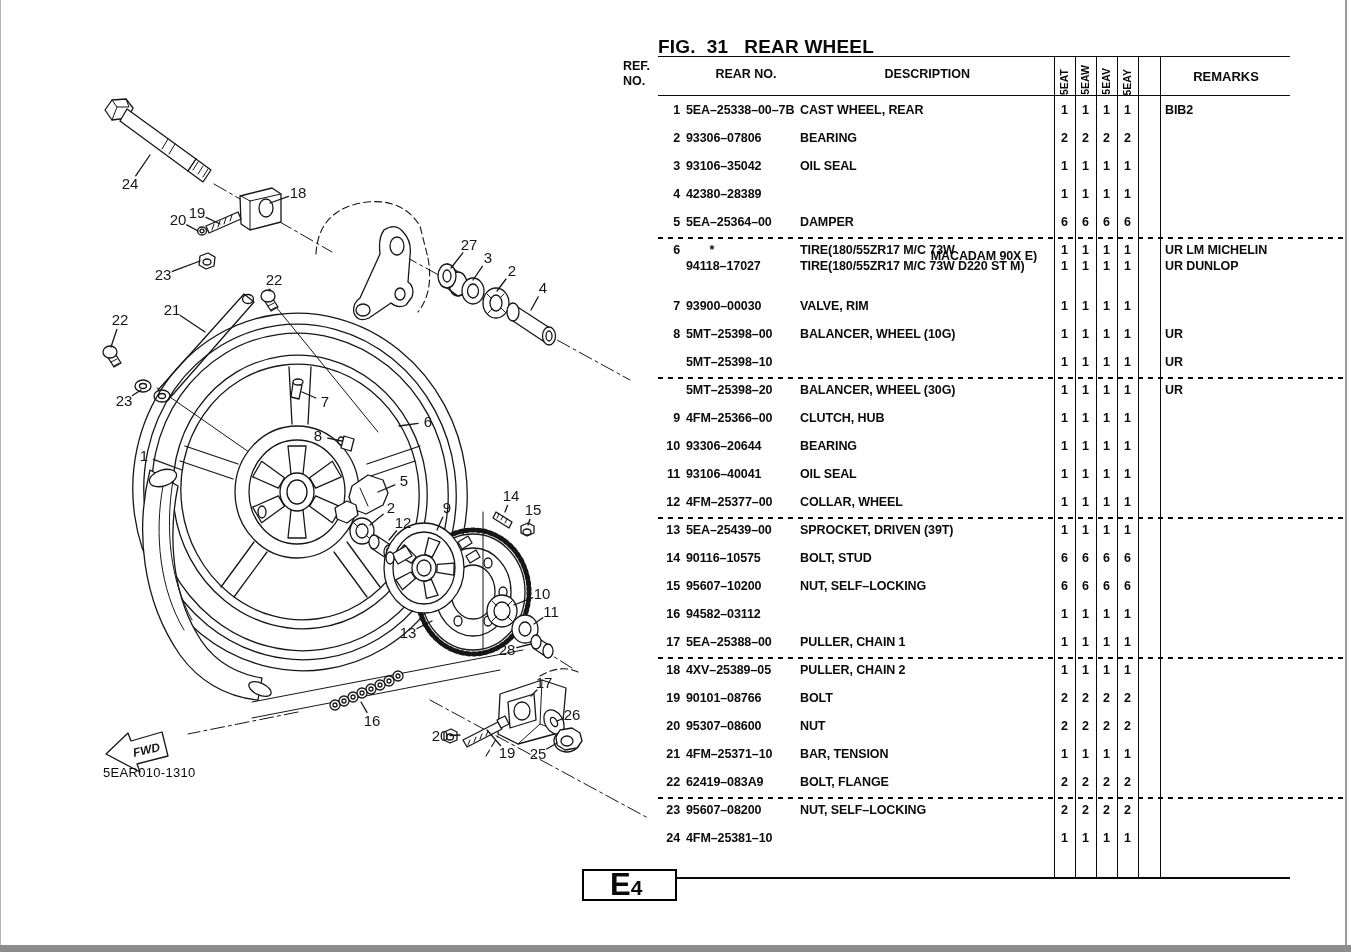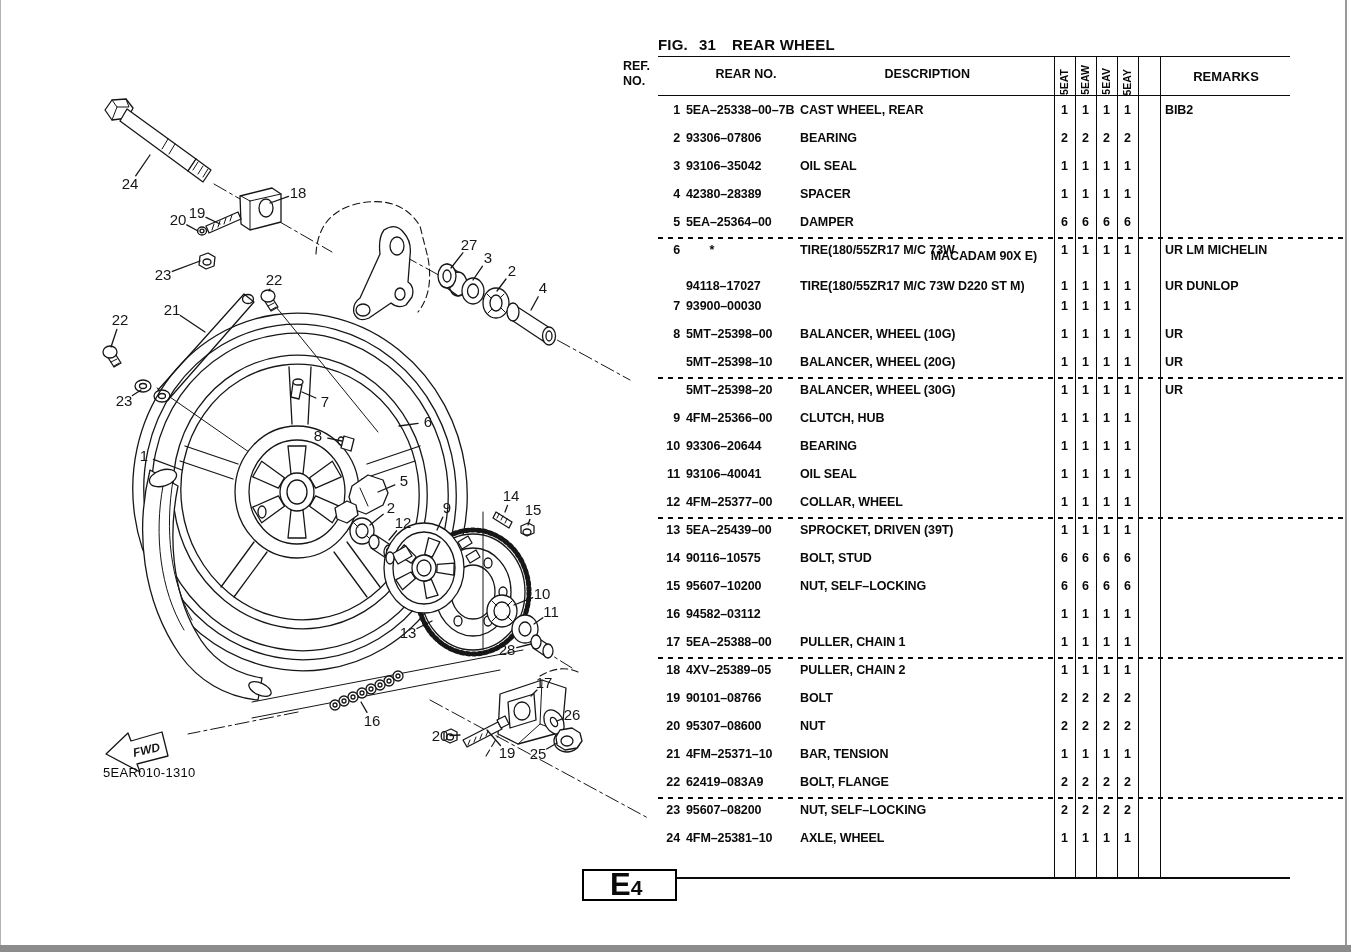--- a/index.html
+++ b/index.html
@@ -6,21 +6,21 @@
   body{width:1351px;height:952px;background:#ffffff;position:relative;overflow:hidden;
        font-family:"Liberation Sans",sans-serif;color:#0a0a0a;}
   .abs{position:absolute}
 
   
   #edge-left{left:0;top:0;width:1px;height:952px;background:#b4b4b4}
   #edge-right{left:1345px;top:0;width:2px;height:952px;background:#9a9a9a}
   #edge-bottom{left:0;top:945px;width:1351px;height:7px;background:#8c8c8c}
 
   
-  #fig-title{left:658px;top:36px;font-size:15px;font-weight:bold;letter-spacing:.2px;white-space:nowrap}
+  #fig-title{left:658px;top:36px;font-size:19px;font-weight:bold;letter-spacing:.2px;white-space:nowrap}
   #fig-title .sp1{margin-right:11px}
   #fig-title .sp2{margin-right:16px}
 
   
   .hline{position:absolute;height:0;border-top:1.6px solid #0a0a0a}
   .vline{position:absolute;width:0;border-left:1.5px solid #0a0a0a;top:57px;height:821px}
   #ln-top{left:658px;top:56px;width:632px}
   #ln-head{left:658px;top:95px;width:632px}
   #ln-bottom{left:677px;top:877px;width:613px;border-top:2px solid #0a0a0a}
 
@@ -436,21 +436,20 @@
       <div class="tc c-desc">OIL SEAL</div>
       <div class="tc c-qty q0">1</div>
       <div class="tc c-qty q1">1</div>
       <div class="tc c-qty q2">1</div>
       <div class="tc c-qty q3">1</div>
       <div class="tc c-rem"></div>
     </div>
     <div class="trow" style="top: 180px;">
       <div class="tc c-ref">4</div>
       <div class="tc c-part">42380–28389</div>
-      <div class="tc c-desc">SPACER</div>
       <div class="tc c-qty q0">1</div>
       <div class="tc c-qty q1">1</div>
       <div class="tc c-qty q2">1</div>
       <div class="tc c-qty q3">1</div>
       <div class="tc c-rem"></div>
     </div>
     <div class="trow" style="top: 208px;">
       <div class="tc c-ref">5</div>
       <div class="tc c-part">5EA–25364–00</div>
       <div class="tc c-desc">DAMPER</div>
@@ -465,53 +464,53 @@
       <div class="tc c-ref">6</div>
       <div class="tc c-part">       *</div>
       <div class="tc c-desc">TIRE(180/55ZR17 M/C 73W</div>
       <div class="tc c-desc2">MACADAM 90X E)</div>
       <div class="tc c-qty q0">1</div>
       <div class="tc c-qty q1">1</div>
       <div class="tc c-qty q2">1</div>
       <div class="tc c-qty q3">1</div>
       <div class="tc c-rem">UR LM MICHELIN</div>
     </div>
-    <div class="trow" style="top: 272px;">
+    <div class="trow" style="top: 252px;">
       <div class="tc c-ref"></div>
       <div class="tc c-part">94118–17027</div>
       <div class="tc c-desc">TIRE(180/55ZR17 M/C 73W D220 ST M)</div>
       <div class="tc c-qty q0">1</div>
       <div class="tc c-qty q1">1</div>
       <div class="tc c-qty q2">1</div>
       <div class="tc c-qty q3">1</div>
       <div class="tc c-rem">UR DUNLOP</div>
     </div>
     <div class="trow" style="top: 292px;">
       <div class="tc c-ref">7</div>
       <div class="tc c-part">93900–00030</div>
+      <div class="tc c-desc">VALVE, RIM</div>
       <div class="tc c-qty q0">1</div>
       <div class="tc c-qty q1">1</div>
       <div class="tc c-qty q2">1</div>
       <div class="tc c-qty q3">1</div>
       <div class="tc c-rem"></div>
     </div>
     <div class="trow" style="top: 320px;">
       <div class="tc c-ref">8</div>
       <div class="tc c-part">5MT–25398–00</div>
       <div class="tc c-desc">BALANCER, WHEEL (10G)</div>
       <div class="tc c-qty q0">1</div>
       <div class="tc c-qty q1">1</div>
       <div class="tc c-qty q2">1</div>
       <div class="tc c-qty q3">1</div>
       <div class="tc c-rem">UR</div>
     </div>
     <div class="trow" style="top: 348px;">
       <div class="tc c-ref"></div>
       <div class="tc c-part">5MT–25398–10</div>
-      <div class="tc c-desc">BALANCER, WHEEL (20G)</div>
       <div class="tc c-qty q0">1</div>
       <div class="tc c-qty q1">1</div>
       <div class="tc c-qty q2">1</div>
       <div class="tc c-qty q3">1</div>
       <div class="tc c-rem">UR</div>
     </div>
     <div class="dashsep" style="top: 377px;"></div>
     <div class="trow" style="top: 376px;">
       <div class="tc c-ref"></div>
       <div class="tc c-part">5MT–25398–20</div>
@@ -670,21 +669,20 @@
       <div class="tc c-desc">NUT, SELF–LOCKING</div>
       <div class="tc c-qty q0">2</div>
       <div class="tc c-qty q1">2</div>
       <div class="tc c-qty q2">2</div>
       <div class="tc c-qty q3">2</div>
       <div class="tc c-rem"></div>
     </div>
     <div class="trow" style="top: 824px;">
       <div class="tc c-ref">24</div>
       <div class="tc c-part">4FM–25381–10</div>
-      <div class="tc c-desc">AXLE, WHEEL</div>
       <div class="tc c-qty q0">1</div>
       <div class="tc c-qty q1">1</div>
       <div class="tc c-qty q2">1</div>
       <div class="tc c-qty q3">1</div>
       <div class="tc c-rem"></div>
     </div>
   </div>
 
 <div id="pagecode" class="abs">
   <span class="pc-e">E</span>

